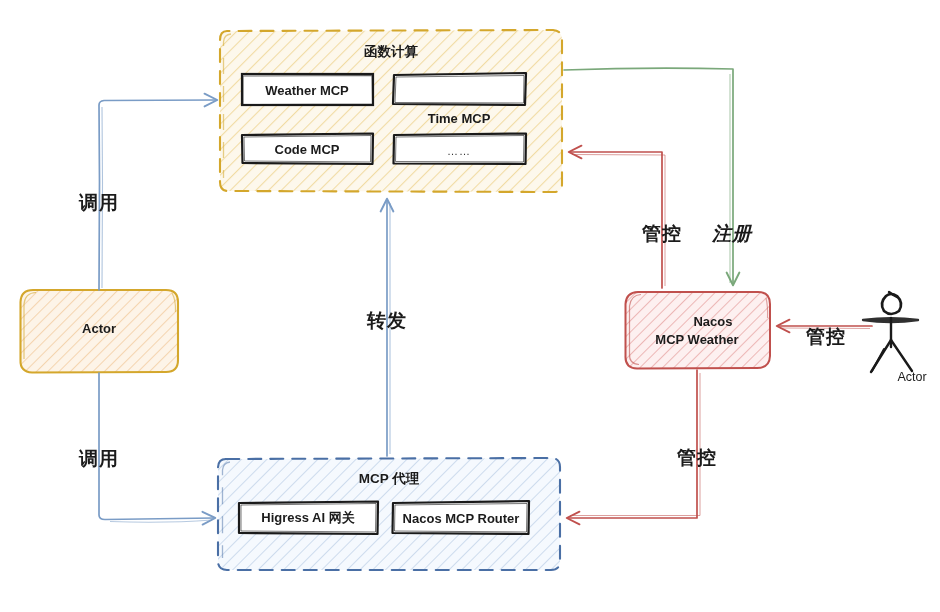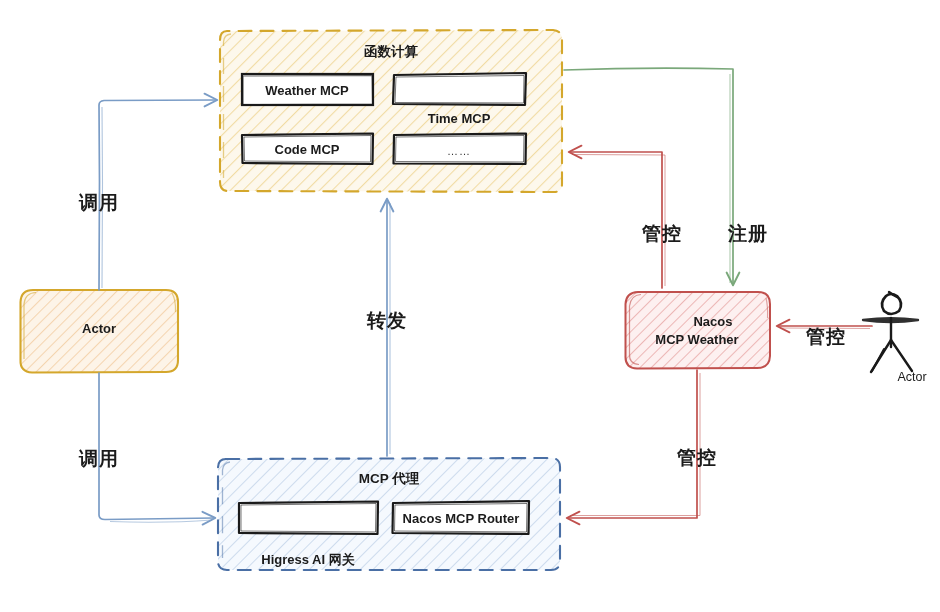--- a/index.html
+++ b/index.html
@@ -200,26 +200,26 @@
   <div class="lbl lbl-node center" style="left:307px; top:90px;">Weather MCP</div>
   <div class="lbl lbl-node center" style="left:459px; top:90px;margin-top:28px;">Time MCP</div>
   <div class="lbl lbl-node center" style="left:307px; top:149px;">Code MCP</div>
   <div class="lbl ellipsis-dots center" style="left:459px; top:151px;">……</div>
 
   <div class="lbl lbl-node center" style="left:99px; top:328px;">Actor</div>
 
   <div class="lbl lbl-node center" style="left:697px; top:321px;padding-left:32px;">Nacos</div>
   <div class="lbl lbl-node center" style="left:697px; top:339px;">MCP Weather</div>
 
-  <div class="lbl lbl-node center" style="left:308px; top:518px;margin-top:42px;">Higress AI 网关</div>
+  <div class="lbl lbl-node center" style="left:308px; top:518px;">Higress AI 网关</div>
   <div class="lbl lbl-node center" style="left:461px; top:518px;">Nacos MCP Router</div>
 
   <div class="lbl lbl-actor center" style="left:892px; top:377px;">Actor</div>
 
   <div class="lbl lbl-cn center" style="left:99px; top:203px;">调用</div>
   <div class="lbl lbl-cn center" style="left:99px; top:459px;">调用</div>
   <div class="lbl lbl-cn center" style="left:387px; top:321px;text-align:center;">转发</div>
-  <div class="lbl lbl-cn center" style="left:748px; top:234px;">注册</div>
+  <div class="lbl lbl-cn center" style="left:732px; top:234px;font-style:italic;">注册</div>
   <div class="lbl lbl-cn center" style="left:662px; top:234px;">管控</div>
   <div class="lbl lbl-cn center" style="left:697px; top:458px;">管控</div>
   <div class="lbl lbl-cn center" style="left:826px; top:337px;">管控</div>
 
 </div>
 
 </body></html>

